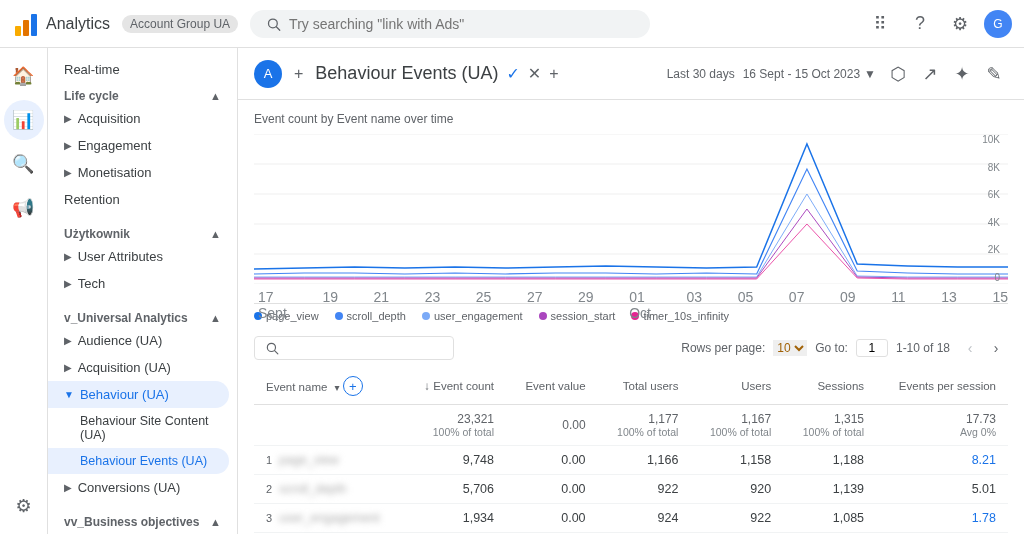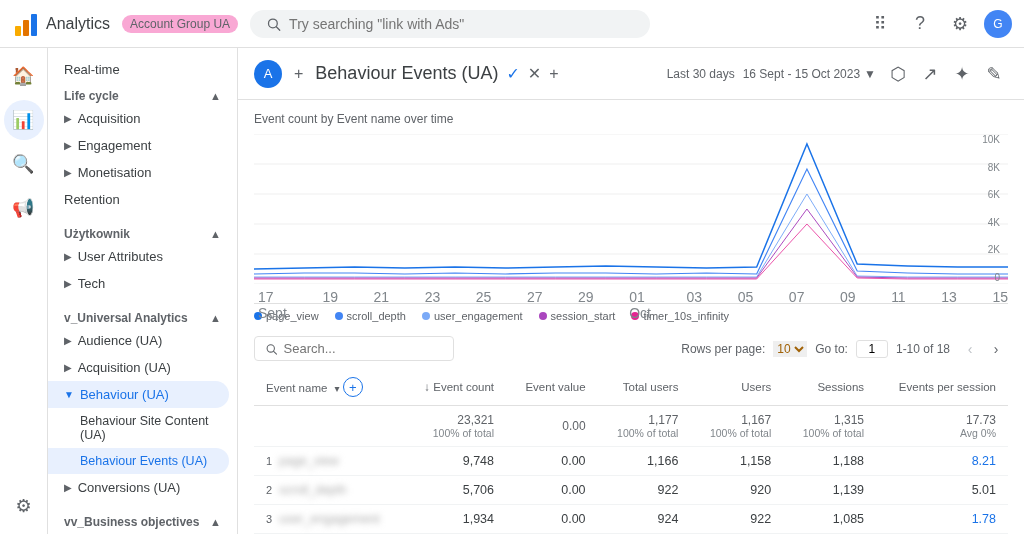--- a/index.html
+++ b/index.html
@@ -2,21 +2,21 @@
 <html><head>
   <meta charset="utf-8">
   <style>
     * { margin: 0; padding: 0; box-sizing: border-box; }
     body { font-family: 'Google Sans', Arial, sans-serif; font-size: 13px; background: #fff; color: #3c4043; overflow: hidden; width: 1024px; height: 534px; display: flex; flex-direction: column; }
 
     
     .topbar { height: 48px; display: flex; align-items: center; padding: 0 12px; border-bottom: 1px solid #e0e0e0; gap: 12px; flex-shrink: 0; }
     .topbar-logo { display: flex; align-items: center; gap: 6px; font-size: 16px; font-weight: 500; color: #3c4043; }
     .topbar-logo svg { width: 28px; height: 28px; }
-    .topbar-account { font-size: 12px; color: #5f6368; background: #f9a8d4; padding: 2px 8px; border-radius: 12px; }
+    .topbar-account { font-size: 12px; color: #5f6368; background: #e5e5e5; padding: 2px 8px; border-radius: 12px; }
     .topbar-search { flex: 1; max-width: 400px; display: flex; align-items: center; background: #f1f3f4; border-radius: 24px; padding: 6px 16px; gap: 8px; color: #5f6368; font-size: 14px; }
     .topbar-search input { border: none; background: transparent; outline: none; width: 100%; font-size: 14px; color: #3c4043; }
     .topbar-right { margin-left: auto; display: flex; align-items: center; gap: 8px; }
     .icon-btn { width: 32px; height: 32px; border-radius: 50%; display: flex; align-items: center; justify-content: center; cursor: pointer; color: #5f6368; border: none; background: transparent; font-size: 18px; }
 
     
     .main-layout { display: flex; flex: 1; overflow: hidden; }
 
     
     .sidebar { width: 190px; flex-shrink: 0; background: #fff; border-right: 1px solid #e0e0e0; overflow-y: auto; padding: 8px 0; display: flex; flex-direction: column; }
@@ -298,21 +298,20 @@
       </div>
     </div>
 
     <div class="table-area">
       <div class="table-toolbar">
         <div class="search-box">
           <svg width="14" height="14" viewBox="0 0 24 24" fill="none">
               <circle cx="11" cy="11" r="7" stroke="#5f6368" stroke-width="2"></circle>
               <line x1="16.5" y1="16.5" x2="22" y2="22" stroke="#5f6368" stroke-width="2" stroke-linecap="round"></line>
             </svg>
-          <input type="text" placeholder="Search..." style="">
         </div>
         <div class="table-pagination">
           <span>Rows per page:</span>
           <select class="rows-select">
             <option>10</option>
             <option>25</option>
             <option>50</option>
           </select>
           <span>Go to:</span>
           <input type="text" class="goto-input" value="1" style="">

